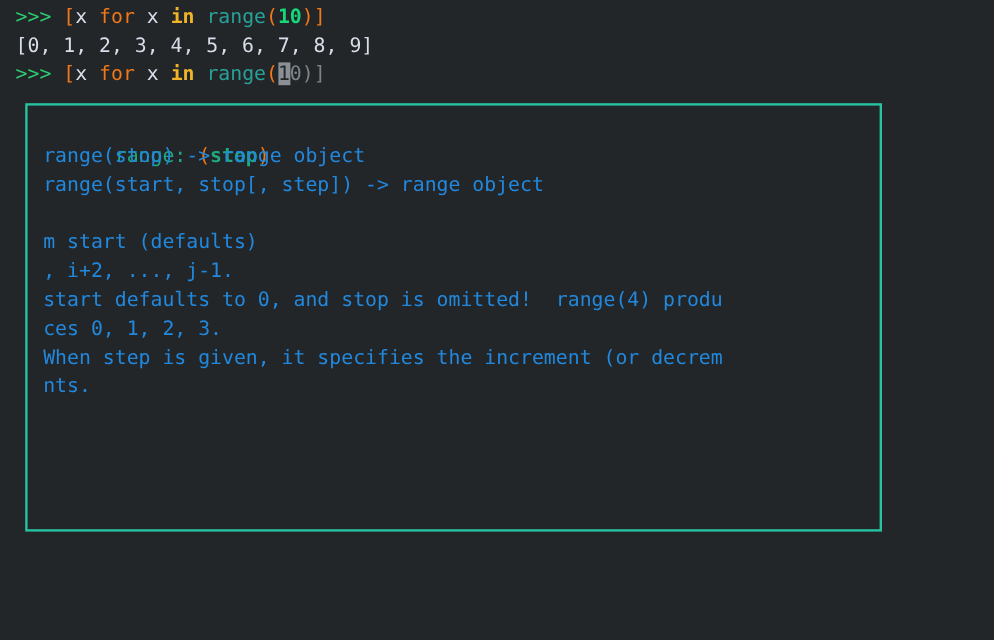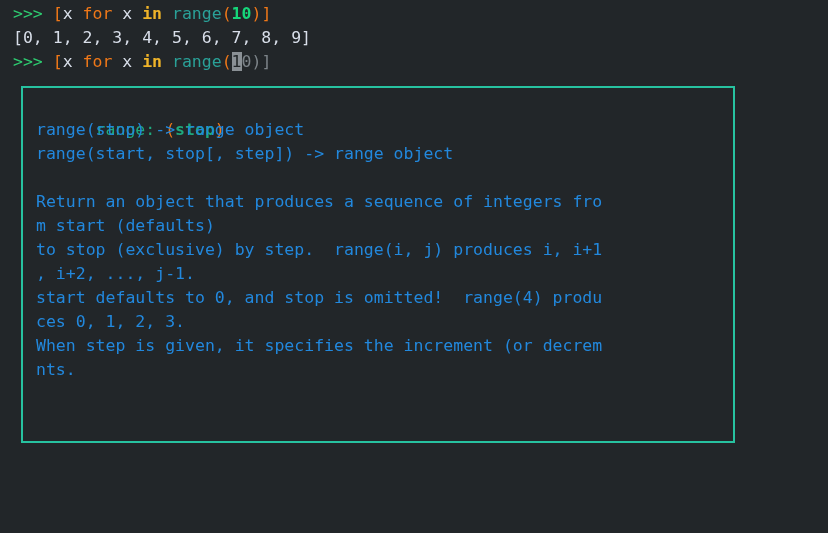--- a/index.html
+++ b/index.html
@@ -95,23 +95,21 @@
   <div id="doc-popup">
 
     <div class="doc-line">
       <span class="doc-name">range:</span><span class="doc-name"> </span><span class="doc-paren">(</span><span class="doc-arg">stop</span><span class="doc-paren">)</span>
     </div>
 
     <div id="doc-body">
         <div class="doc-line">range(stop) -&gt; range object</div>
         <div class="doc-line">range(start, stop[, step]) -&gt; range object</div>
         <div class="doc-blank"></div>
-        <div class="doc-line">Return an object that produces a sequence of integers fro</div>
         <div class="doc-line">m start (defaults)</div>
-        <div class="doc-line">to stop (exclusive) by step.  range(i, j) produces i, i+1</div>
         <div class="doc-line">, i+2, ..., j-1.</div>
         <div class="doc-line">start defaults to 0, and stop is omitted!  range(4) produ</div>
         <div class="doc-line">ces 0, 1, 2, 3.</div>
         <div class="doc-line">When step is given, it specifies the increment (or decrem</div>
         <div class="doc-line">nts.</div>
       </div>
 
   </div>
 
 </div>

